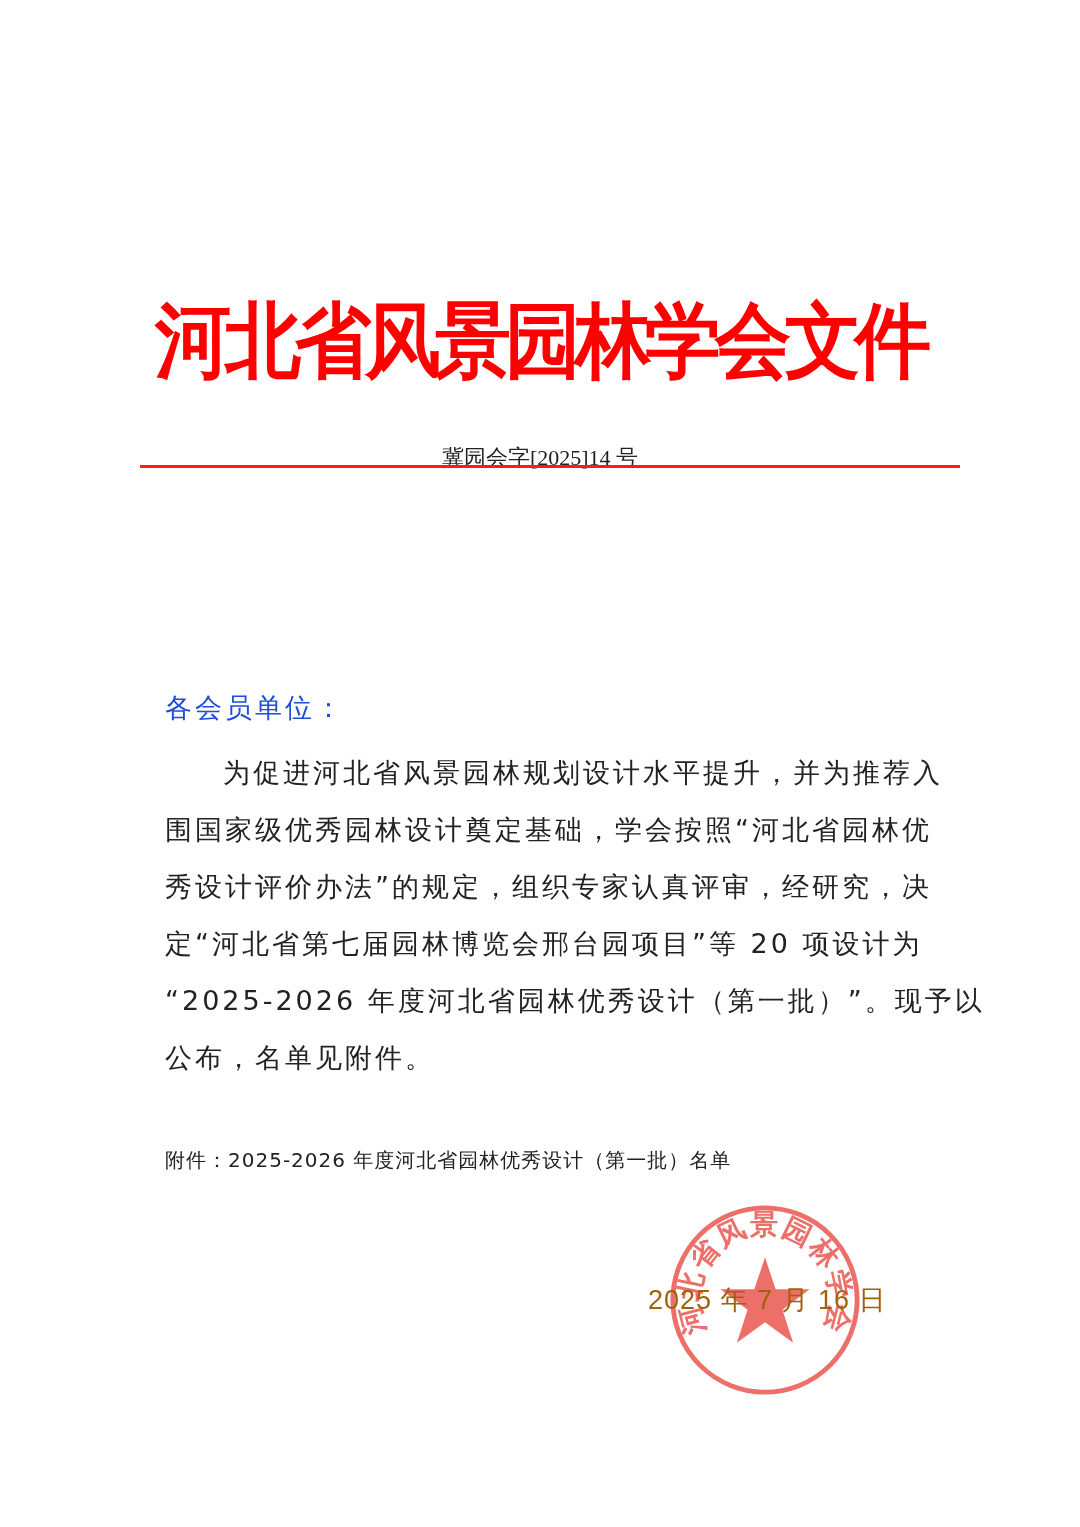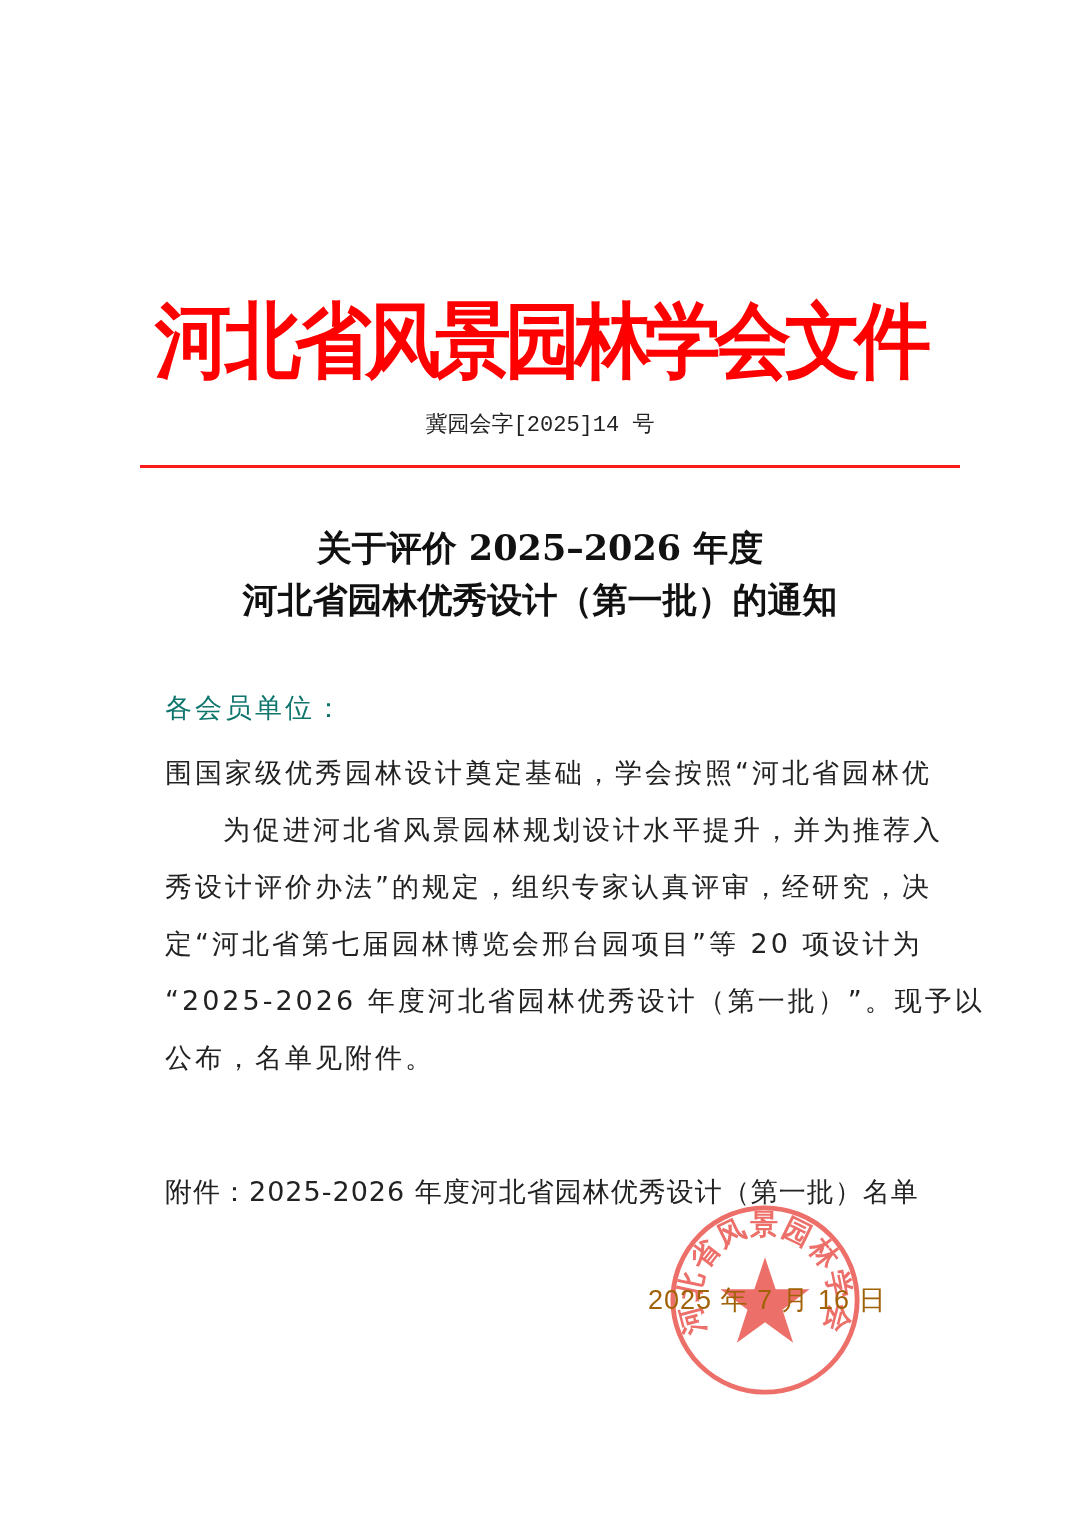--- a/index.html
+++ b/index.html
@@ -32,23 +32,23 @@
       font-size: 76px;
       line-height: 110px;
       color: #ff0000;
       letter-spacing: -6px;
       transform: scaleY(1.08);
       transform-origin: center top;
     }
     .doc-number {
       position: absolute;
       left: 0; width: 1080px;
-      top: 408px;
+      top: 440px;
       text-align: center;
-      font-family: Liberation Mono, monospace;
+      font-family: Liberation Serif, serif;
       font-size: 22px;
       line-height: 36px;
       color: #222;
     }
     .red-rule {
       position: absolute;
       left: 140px;
       width: 820px;
       top: 465px;
       height: 3px;
@@ -67,46 +67,45 @@
     }
     .title .line { display: block; }
     .salutation {
       position: absolute;
       left: 165px;
       top: 688px;
       font-family: "DejaVu Sans", "Liberation Sans", sans-serif;
       font-size: 27px;
       line-height: 40px;
       letter-spacing: 3px;
-      color: #0f766e;
+      color: #1d4ed8;
     }
     .body-text {
       position: absolute;
       left: 165px;
       width: 752px;
       top: 744px;
       font-family: "DejaVu Sans", "Liberation Sans", sans-serif;
       font-size: 27px;
       line-height: 57px;
       letter-spacing: 3px;
       color: #222;
     }
     .body-text .row { display: block; white-space: nowrap; }
     .body-text .indent { padding-left: 58px; }
     .attachment {
       position: absolute;
       left: 165px;
       top: 1140px;
       font-family: "DejaVu Sans", "Liberation Sans", sans-serif;
-      font-size: 27px;
+      font-size: 20px;
       line-height: 40px;
       letter-spacing: 1px;
       color: #222;
       white-space: nowrap;
-      margin-top: 32px;
     }
     .seal {
       position: absolute;
       left: 668px;
       top: 1203px;
       width: 194px;
       height: 194px;
       opacity: 0.78;
     }
     .date {
@@ -125,30 +124,26 @@
 <body>
 
 <div class="page">
 
   <div class="masthead">河北省风景园林学会文件</div>
 
   <div class="doc-number">冀园会字[2025]14 号</div>
 
   <div class="red-rule"></div>
 
-  <div class="title">
-    <span class="line">关于评价 2025–2026 年度</span>
-    <span class="line">河北省园林优秀设计（第一批）的通知</span>
-  </div>
 
   <div class="salutation">各会员单位：</div>
 
   <div class="body-text">
+    <span class="row indent">为促进河北省风景园林规划设计水平提升，并为推荐入</span>
     <span class="row">围国家级优秀园林设计奠定基础，学会按照“河北省园林优</span>
-    <span class="row indent">为促进河北省风景园林规划设计水平提升，并为推荐入</span>
     <span class="row">秀设计评价办法”的规定，组织专家认真评审，经研究，决</span>
     <span class="row">定“河北省第七届园林博览会邢台园项目”等 20 项设计为</span>
     <span class="row">“2025-2026 年度河北省园林优秀设计（第一批）”。现予以</span>
     <span class="row">公布，名单见附件。</span>
   </div>
 
   <div class="attachment">附件：2025-2026 年度河北省园林优秀设计（第一批）名单</div>
 
   <svg class="seal" viewBox="0 0 200 200" xmlns="http://www.w3.org/2000/svg">
     <defs>

